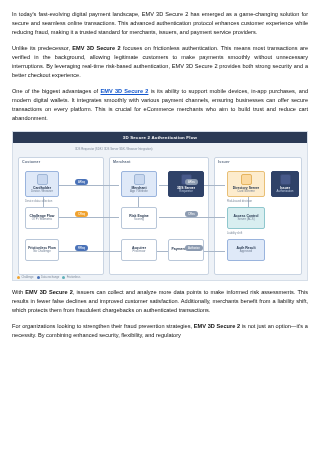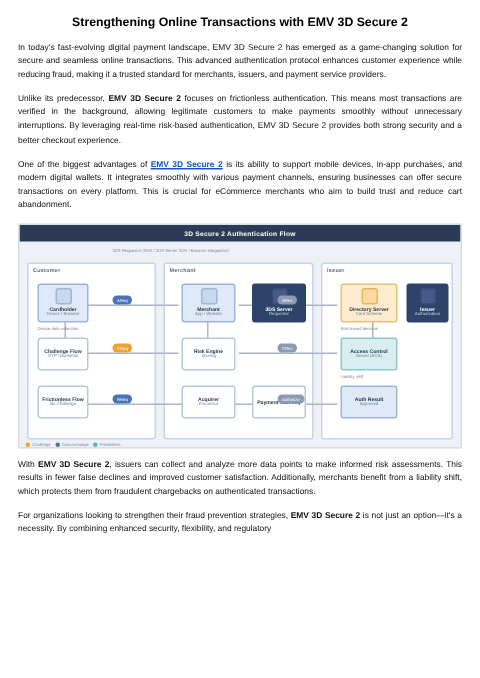--- a/index.html
+++ b/index.html
@@ -154,21 +154,20 @@
     background:#f0a22e;margin-right:1.5px;vertical-align:middle;
   }
   .dot.b { background:#4a72b8; }
   .dot.t { background:#5fb0b8; }
 </style>
 </head>
 <body>
 
 <div class="page">
 
-  <h1 class="doc-title">Strengthening Online Transactions with EMV 3D Secure 2</h1>
 
   <p class="body-text" id="p1"><span>In today's fast-evolving digital payment landscape, EMV 3D Secure 2 has emerged as a game-changing solution for secure and seamless online transactions. This advanced authentication protocol enhances customer experience while reducing fraud, making it a trusted standard for merchants, issuers, and payment service providers.</span></p>
   <p class="body-text" id="p2"><span>Unlike its predecessor, </span><b>EMV 3D Secure 2</b><span> focuses on frictionless authentication. This means most transactions are verified in the background, allowing legitimate customers to make payments smoothly without unnecessary interruptions. By leveraging real-time risk-based authentication, EMV 3D Secure 2 provides both strong security and a better checkout experience.</span></p>
   <p class="body-text" id="p3"><span>One of the biggest advantages of </span><a class="inline-link" href="#">EMV 3D Secure 2</a><span> is its ability to support mobile devices, in-app purchases, and modern digital wallets. It integrates smoothly with various payment channels, ensuring businesses can offer secure transactions on every platform. This is crucial for eCommerce merchants who aim to build trust and reduce cart abandonment.</span></p>
 
   <div class="diagram">
     <div class="diagram-header">3D Secure 2 Authentication Flow</div>
     <div class="diag-body">
 
       <div class="lane" style="left:5px;top:14px;width:86px;height:118px;"></div>

